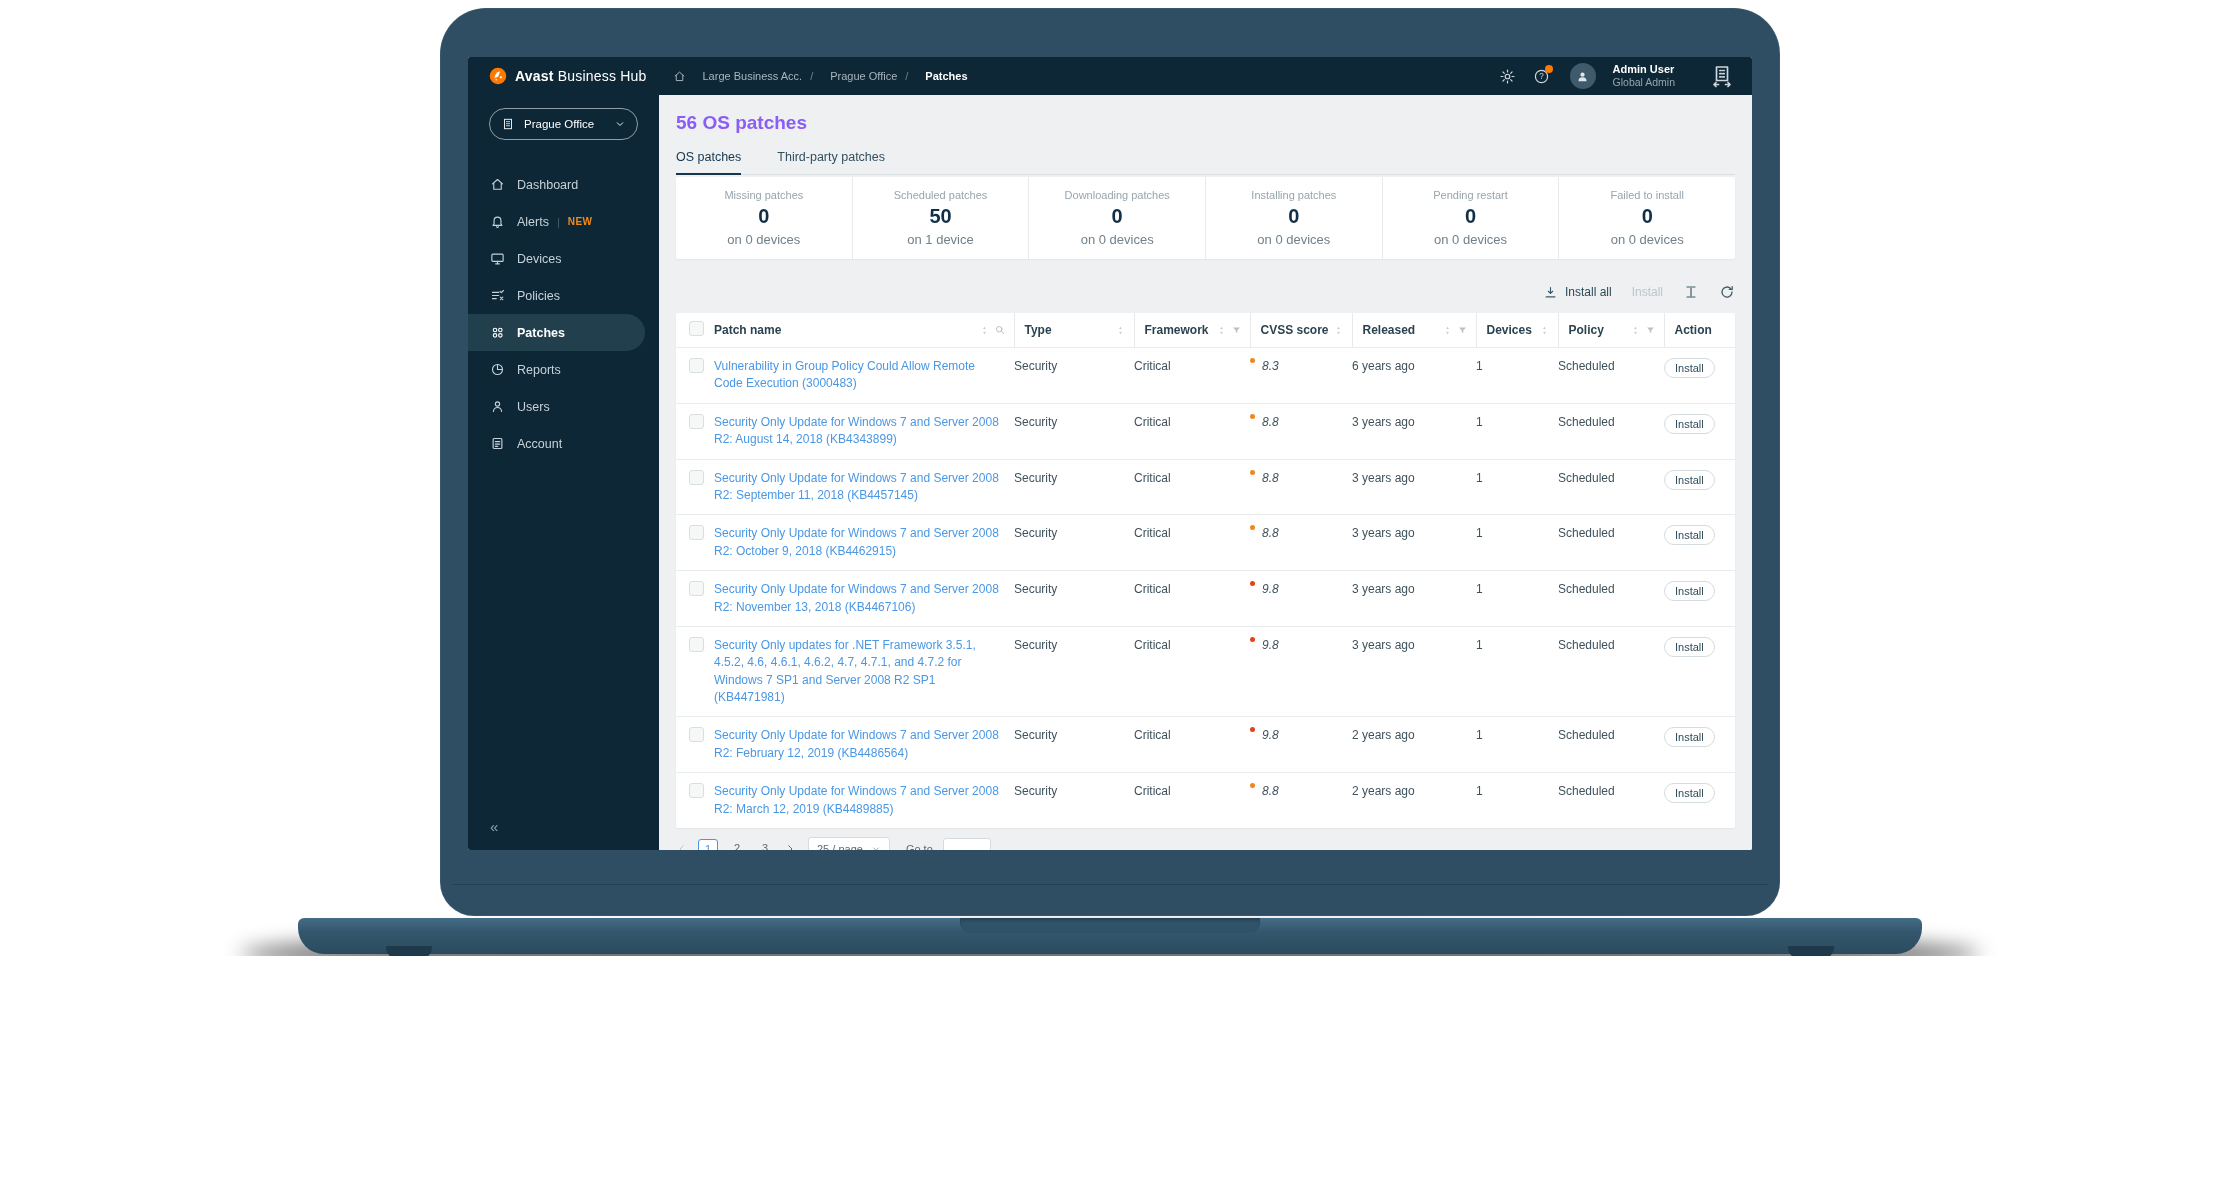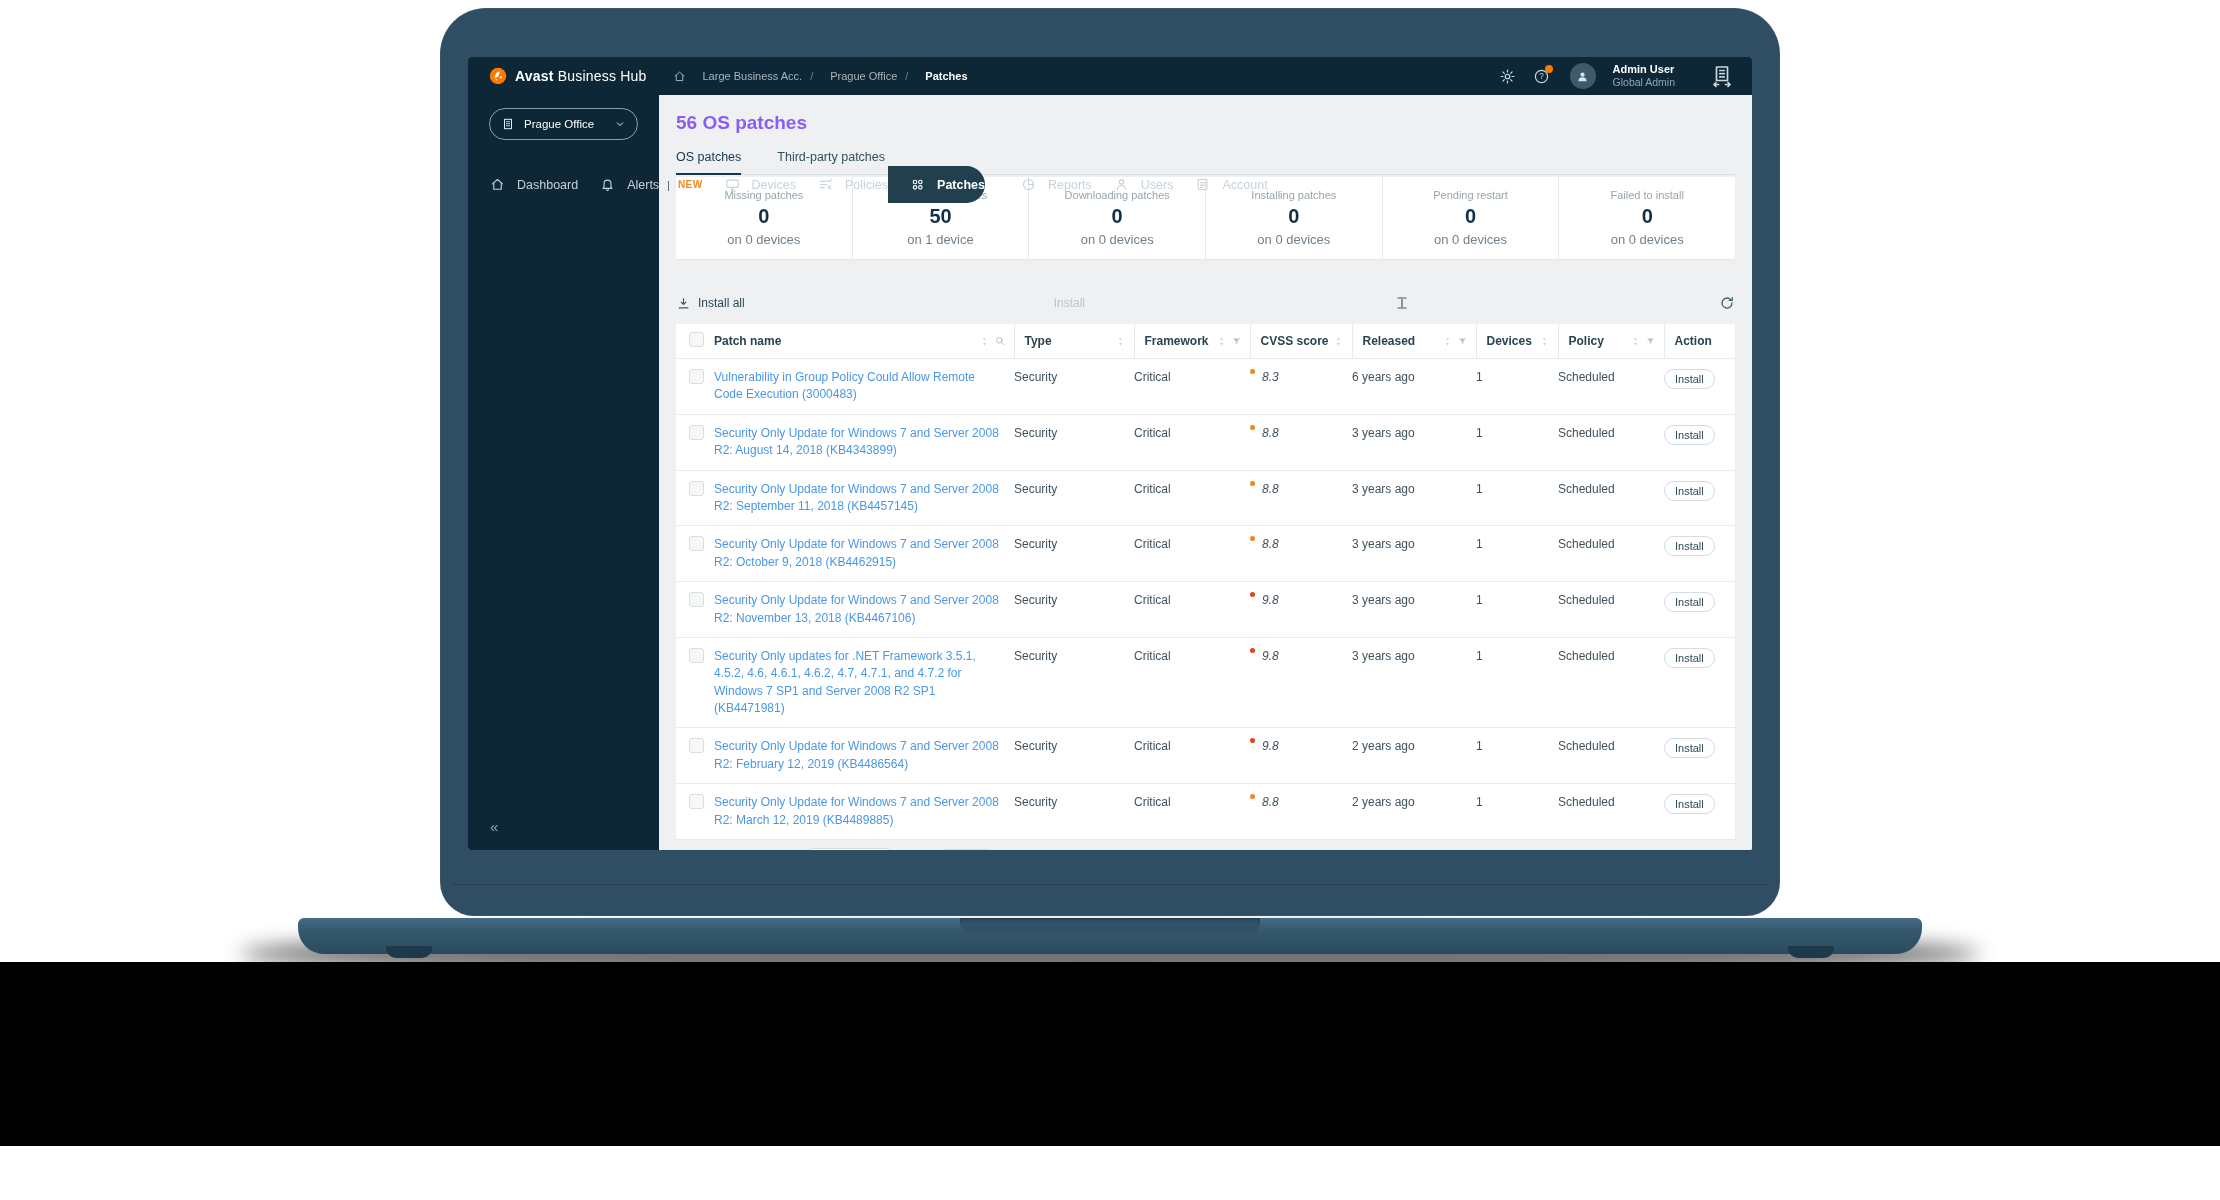--- a/index.html
+++ b/index.html
@@ -1,17 +1,17 @@
 <!DOCTYPE html>
 <html><head>
 <meta charset="utf-8">
 <style>
   html,body{margin:0;padding:0;background:#fff;}
   body{font-family:"Liberation Sans",sans-serif;-webkit-font-smoothing:antialiased;}
-  .stage{position:relative;width:2220px;height:1146px;overflow:hidden;background:#ffffff;}
+  .stage{position:relative;width:2220px;height:956px;overflow:hidden;background:#ffffff;}
 
   
   .floor{position:absolute;left:0;right:0;top:962px;bottom:0;background:#000;}
   .laptop-shadow{position:absolute;left:240px;width:1740px;top:928px;height:52px;background:rgba(0,0,0,.55);border-radius:50%;filter:blur(10px);}
   .lid{position:absolute;left:440px;top:8px;width:1340px;height:908px;background:#2f4e63;border-radius:46px 46px 34px 34px;box-shadow:inset 0 0 0 1px rgba(255,255,255,.05);}
   .lid-seam{position:absolute;left:452px;top:884px;width:1316px;height:1px;background:rgba(0,0,0,.18);}
   .base{position:absolute;left:298px;top:918px;width:1624px;height:36px;background:linear-gradient(180deg,#456c86 0%,#35586e 35%,#2b4a5e 100%);border-radius:6px 6px 26px 26px;}
   .base-notch{position:absolute;left:50%;transform:translateX(-50%);top:918px;width:300px;height:15px;background:#30536a;border-radius:0 0 11px 11px;box-shadow:inset 0 2px 3px rgba(0,0,0,.25);}
   .foot{position:absolute;top:946px;width:46px;height:12px;background:#1e3a4a;border-radius:0 0 10px 10px;}
   .foot.left{left:386px;} .foot.right{left:1788px;}
@@ -42,21 +42,21 @@
   .org-switch{width:24px;height:24px;color:#cdd6db;cursor:pointer;margin-left:10px;}
 
   .screen-body{flex:1;display:flex;min-height:0;}
 
   
   .sidebar{width:191px;flex:0 0 191px;background:#0d2737;display:flex;flex-direction:column;padding-top:13px;position:relative;}
   .org-pill{margin:0 21px;height:30px;border:1px solid rgba(255,255,255,.55);border-radius:16px;display:flex;align-items:center;padding:0 11px;color:#fff;cursor:pointer;}
   .org-pill .b-icon{width:14px;height:14px;color:#e6ebee;}
   .org-pill .org-label{font-size:11.5px;margin-left:9px;}
   .org-pill .chev{width:12px;height:12px;margin-left:auto;color:#e6ebee;}
-  .nav{margin-top:26px;display:flex;flex-direction:row;gap:0;}
+  .nav{margin-top:26px;display:flex;flex-direction:column;gap:0;}
   .nav-item{height:37px;display:flex;align-items:center;padding-left:22px;color:#c6d2d8;font-size:12.5px;cursor:pointer;position:relative;}
   .nav-item .n-icon{width:15px;height:15px;flex:0 0 15px;margin-right:12px;color:#c6d2d8;}
   .nav-item.active{background:#223f4e;border-radius:0 19px 19px 0;margin-right:14px;color:#fff;font-weight:700;}
   .nav-item.active .n-icon{color:#fff;}
   .nav-badge{margin-left:8px;display:flex;align-items:center;gap:8px;}
   .nav-badge .bar{color:#47606e;font-size:11px;}
   .nav-badge .new{color:#f28a1a;font-size:10px;font-weight:700;letter-spacing:.4px;}
   .sidebar-footer{margin-top:auto;padding:0 0 14px 22px;}
   .collapse-btn{color:#93a3ac;font-size:15px;cursor:pointer;display:inline-block;}
 
@@ -67,21 +67,21 @@
   .tab{font-size:12.5px;color:#31505f;padding-bottom:9px;cursor:pointer;position:relative;top:1px;}
   .tab.active{color:#14374e;border-bottom:2px solid #14374e;}
 
   .stats-card{margin-top:2px;background:#fff;border-radius:2px;height:82px;display:flex;box-shadow:0 1px 2px rgba(20,40,55,.05);}
   .stat{flex:1;display:flex;flex-direction:column;align-items:center;justify-content:center;gap:4px;border-left:1px solid #e8ebed;}
   .stat:first-child{border-left:none;}
   .stat .s-label{font-size:11px;color:#97a5ac;}
   .stat .s-value{font-size:20px;font-weight:700;color:#103049;}
   .stat .s-sub{font-size:13px;color:#70818b;}
 
-  .toolbar{margin-top:32px;display:flex;justify-content:space-between;align-items:center;gap:20px;height:24px;}
+  .toolbar{margin-top:21px;display:flex;justify-content:flex-end;align-items:center;gap:20px;height:24px;}
   .tool-btn{display:flex;align-items:center;gap:7px;font-size:12px;color:#2b4a59;cursor:pointer;}
   .tool-btn .t-icon{width:15px;height:15px;color:#3c5a68;}
   .tool-btn.disabled{color:#bcc6cc;cursor:default;}
   .icon-btn{width:16px;height:16px;color:#3c5a68;cursor:pointer;}
 
   .table-card{margin-top:9px;background:#fff;border-radius:2px;box-shadow:0 1px 2px rgba(20,40,55,.05);}
   table{width:100%;border-collapse:collapse;table-layout:fixed;}
   th{font-size:12px;font-weight:700;color:#2b4350;text-align:left;padding:8px 8px 8px 0;height:30px;box-sizing:border-box;}
   th .th-inner{display:flex;align-items:center;min-width:0;}
   th.divided{border-left:1px solid #e6eaec;padding-left:10px;}

